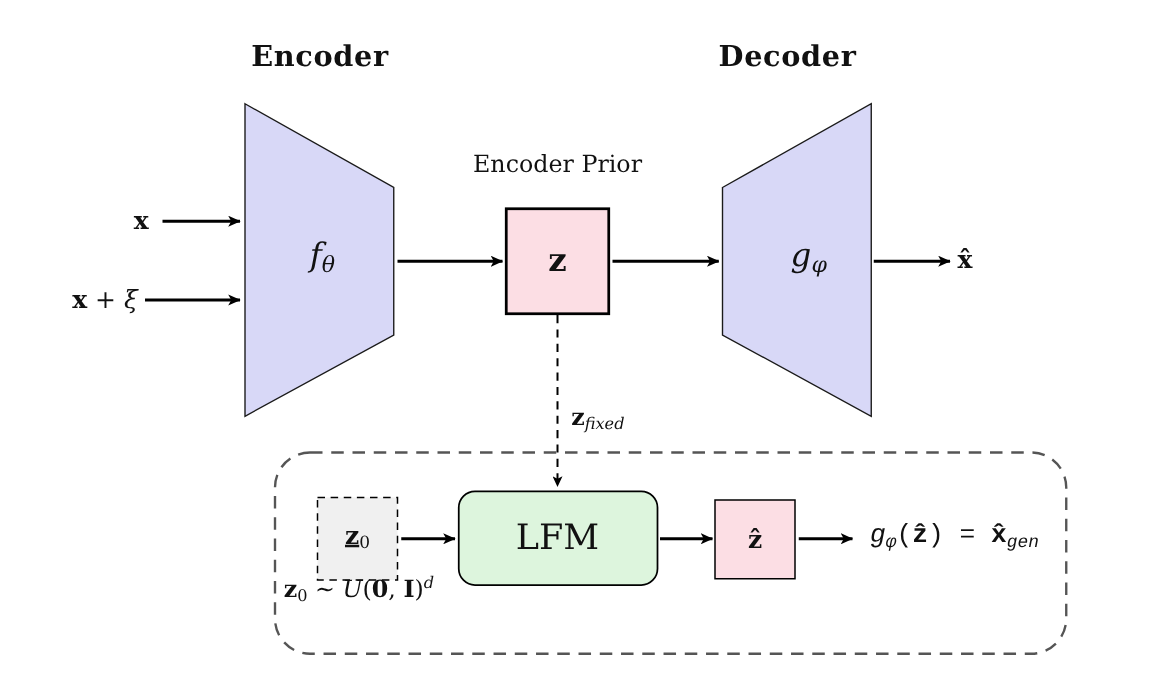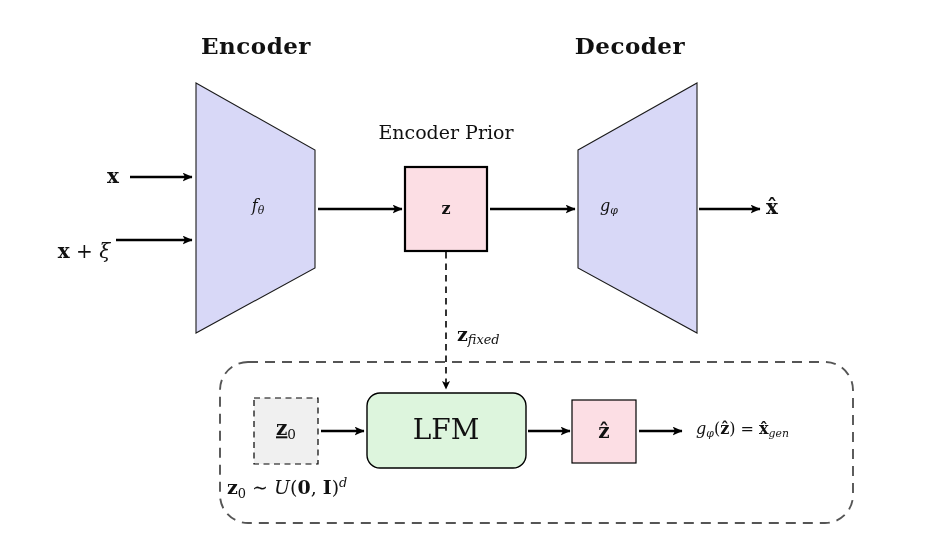--- a/index.html
+++ b/index.html
@@ -18,22 +18,22 @@
     line-height:1;
     white-space:nowrap;
     transform:translate(-50%,-50%);
   }
   .lbl.left-anchored{transform:translateY(-50%);}
   .title{font-size:23px;font-weight:bold;letter-spacing:0.5px;}
   .bold{font-weight:bold;}
   .it{font-style:italic;}
   .sz19{font-size:19px;}
   .sz20{font-size:20px;}
-  .sz21{font-size:16px;}
-  .sz24{font-size:16px;}
+  .sz21{font-size:21px;font-family:Liberation Mono, monospace;}
+  .sz24{font-size:26px;}
   .sz28{font-size:28px;}
   .msub{font-size:0.68em;font-style:normal;vertical-align:-0.28em;line-height:1;}
   .msub.it{font-style:italic;}
   .msup{font-size:0.68em;vertical-align:0.55em;line-height:1;}
 </style>
 </head>
 <body>
 
 <div class="canvas">
 
@@ -74,29 +74,29 @@
   </svg>
 
   <div class="lbl title" style="left:256px;top:45px;">Encoder</div>
 
   <div class="lbl title" style="left:630px;top:45px;">Decoder</div>
 
   <div class="lbl sz19" style="left:446px;top:132px;">Encoder Prior</div>
 
   <div class="lbl sz20 bold" style="left:113px;top:176px;">x</div>
 
-  <div class="lbl sz20" style="left:84px;top:239px;margin-top:12px;">
+  <div class="lbl sz20" style="left:84px;top:239px;">
     <span class="bold">x</span><span> + </span><span class="it">ξ</span>
   </div>
 
   <div class="lbl sz24" style="left:258px;top:207px;">
     <span class="it">f</span><sub class="msub it">θ</sub>
   </div>
 
-  <div class="lbl sz24" style="left:609px;top:207px;">
+  <div class="lbl sz24" style="left:647px;top:207px;">
     <span class="it">g</span><sub class="msub it">φ</sub>
   </div>
 
   <div class="lbl sz24 bold" style="left:446px;top:209px;">z</div>
 
   <div class="lbl sz20 bold" style="left:772px;top:207px;">x̂</div>
 
   <div class="lbl sz19 left-anchored" style="left:457px;top:336px;">
     <span class="bold">z</span><sub class="msub it">fixed</sub>
   </div>
@@ -106,17 +106,17 @@
   </div>
 
   <div class="lbl sz28" style="left:446px;top:430px;text-align:right;">LFM</div>
 
   <div class="lbl sz20 bold" style="left:604px;top:431px;">ẑ</div>
 
   <div class="lbl sz21 left-anchored" style="left:696px;top:430px;">
     <span class="it">g</span><sub class="msub it">φ</sub><span>(</span><span class="bold">ẑ</span><span>)</span><span> = </span><span class="bold">x̂</span><sub class="msub it">gen</sub>
   </div>
 
-  <div class="lbl sz19 left-anchored" style="left:227px;top:489px;">
+  <div class="lbl sz19 left-anchored" style="left:227px;top:473px;">
     <span class="bold">z</span><sub class="msub">0</sub><span> ∼ </span><span class="it">U</span><span>(</span><span class="bold">0</span><span>, </span><span class="bold">I</span><span>)</span><sup class="msup it">d</sup>
   </div>
 
 </div>
 
 </body></html>

